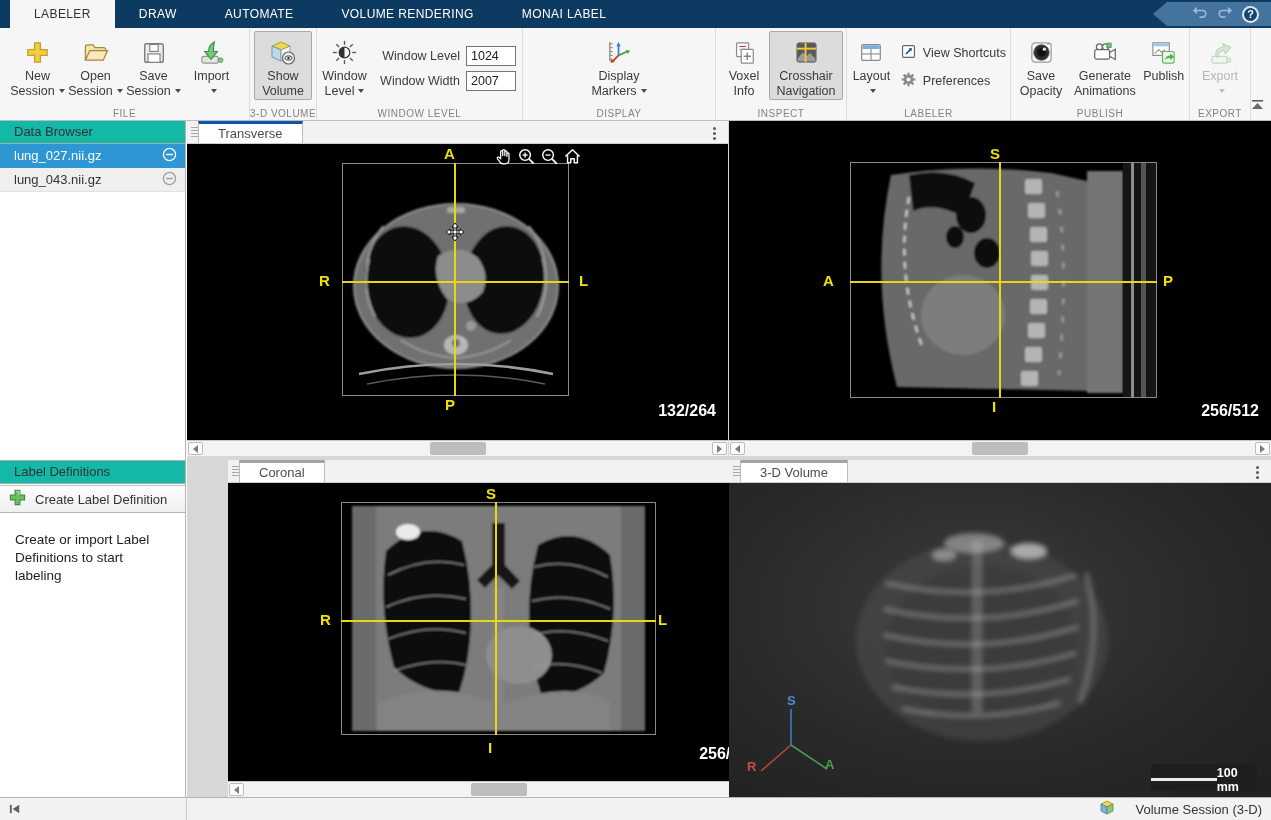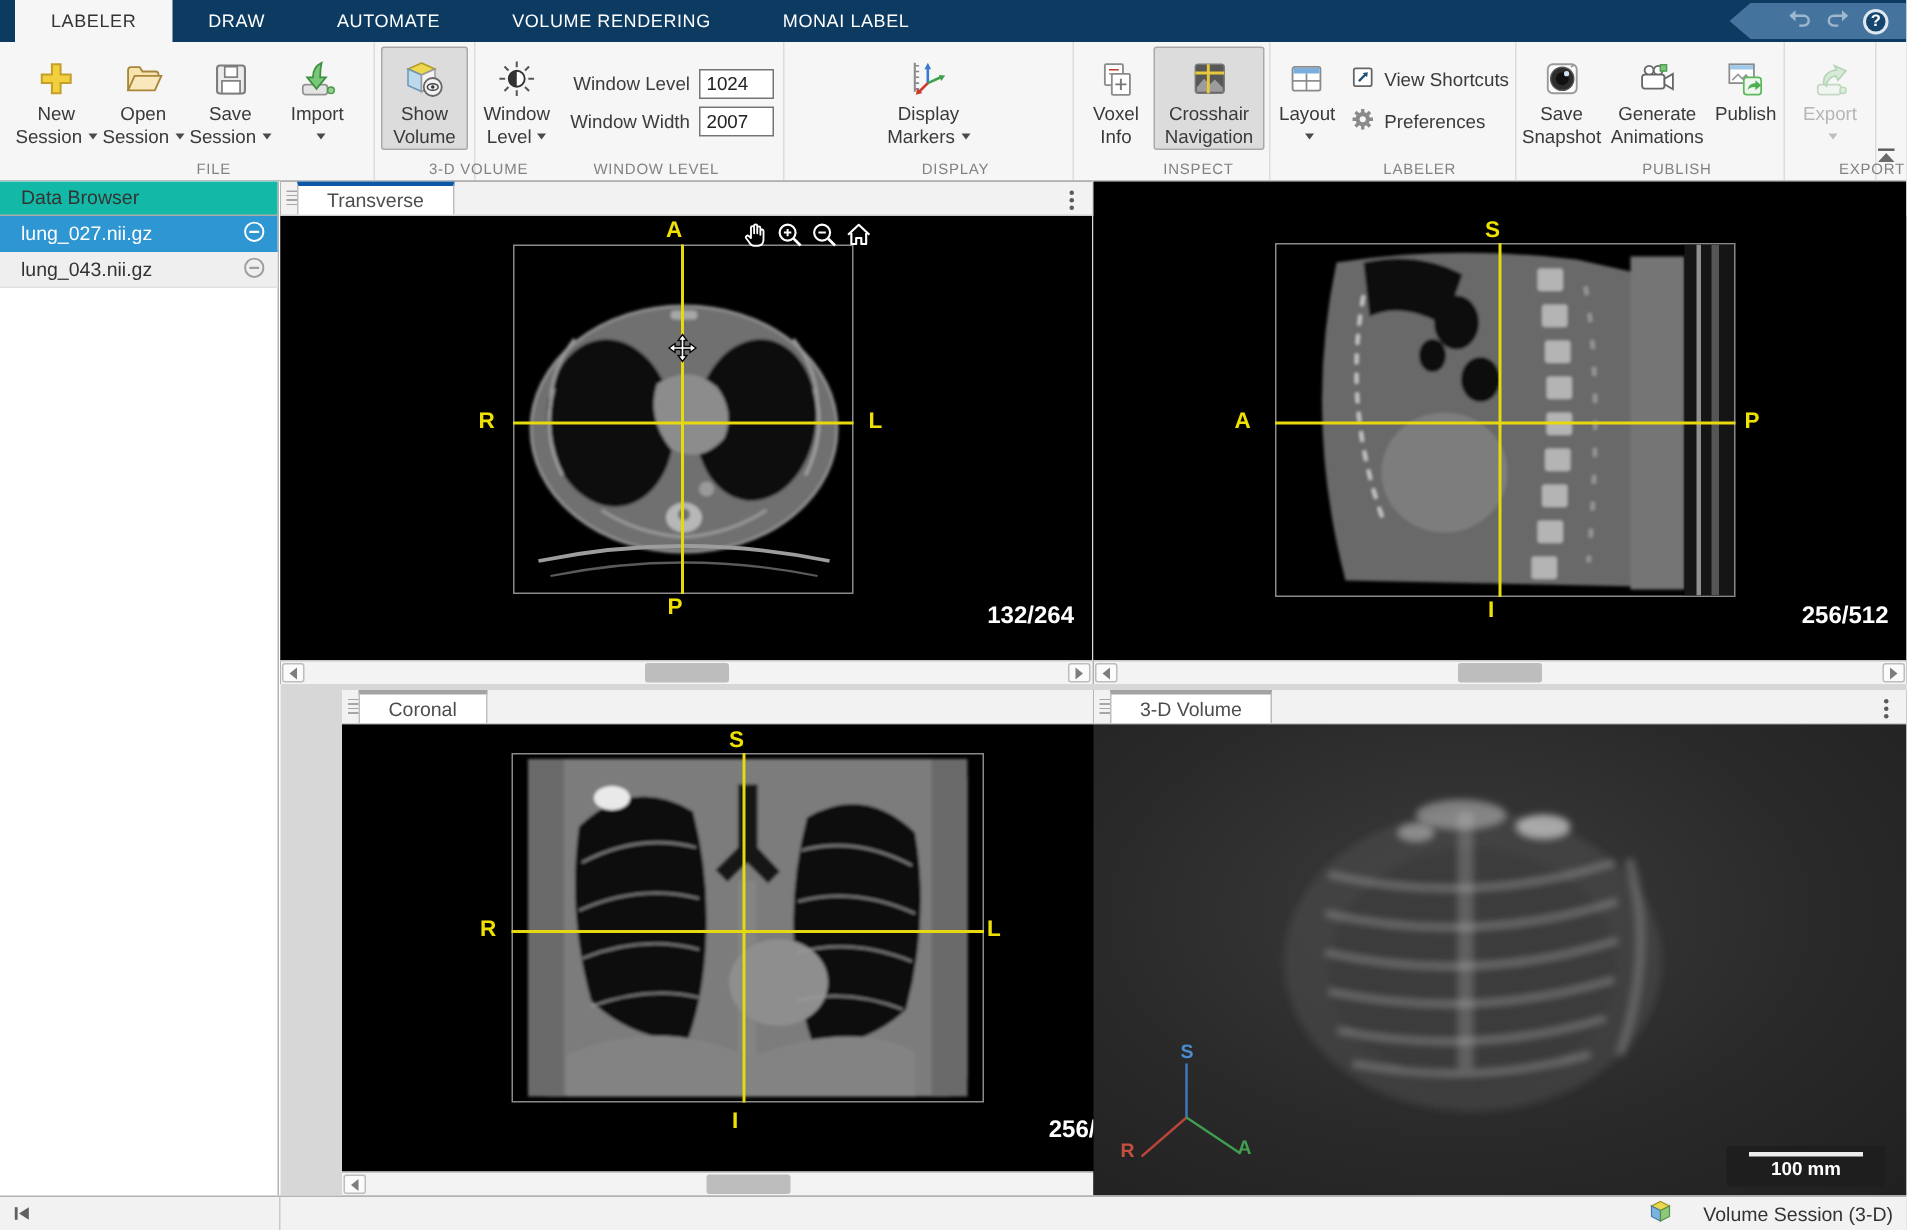--- a/index.html
+++ b/index.html
@@ -11,21 +11,21 @@
   .tabbar { position:absolute; left:0; top:0; width:100%; height:28px; background:#0c3a61; display:flex; align-items:stretch; padding-left:10px; }
   .tab { color:#fff; font-size:12px; letter-spacing:.4px; padding:0 24px; display:flex; align-items:center; cursor:default; }
   .tab.active { background:#f6f6f6; color:#333; }
   .qa { position:absolute; right:0; top:2px; width:118px; height:24px; background:#44749e;
         clip-path:polygon(0 50%,14px 0,100% 0,100% 100%,14px 100%); display:flex; align-items:center; justify-content:flex-end; gap:9px; padding-right:12px; }
   .qa-help { width:17px; height:17px; border-radius:50%; background:#16456e; border:2px solid #dfe8f0; color:#fff; font-size:11px; font-weight:bold; display:flex; align-items:center; justify-content:center; }
 
   
   .ribbon { position:absolute; left:0; top:28px; width:100%; height:93px; background:#f6f6f6; border-bottom:1px solid #bdbdbd; display:flex; }
   .rgroup { position:relative; height:100%; border-right:1px solid #dcdcdc; display:flex; align-items:flex-start; justify-content:center; padding:3px 2px 15px; }
-  .gname { position:absolute; bottom:1px; left:0; right:0; text-align:center; font-size:10px; color:#828282; letter-spacing:.5px; white-space:nowrap;padding-left:36px; }
+  .gname { position:absolute; bottom:1px; left:0; right:0; text-align:center; font-size:10px; color:#828282; letter-spacing:.5px; white-space:nowrap; }
   .btn-big { width:58px; display:flex; flex-direction:column; align-items:center; padding-top:4px; font-size:12.5px; line-height:15px; color:#3a3a3a; text-align:center; border:1px solid transparent; border-radius:2px; }
   .btn-big .ic { height:33px; display:flex; align-items:center; justify-content:center; }
   .btn-big.toggled { background:#dcdcdc; border-color:#a9a9a9; }
   .btn-big.wide { width:74px; }
   .btn-big.disabled { color:#b6b6b6; }
   .caret { display:inline-block; width:0; height:0; border-left:3.5px solid transparent; border-right:3.5px solid transparent; border-top:4px solid #4a4a4a; margin-left:4px; vertical-align:2px; }
   .disabled .caret { border-top-color:#bdbdbd; }
   .wl-fields { display:flex; flex-direction:column; gap:5px; margin:15px 4px 0 6px; }
   .wl-row { display:flex; align-items:center; gap:6px; }
   .wl-lab { width:84px; text-align:right; font-size:12.5px; color:#3d3d3d; white-space:nowrap; }
@@ -78,21 +78,21 @@
   .sb-btn.left { left:1px; } .sb-btn.right { right:1px; }
   .arr-l { width:0; height:0; border-top:4px solid transparent; border-bottom:4px solid transparent; border-right:5px solid #7d7d7d; }
   .arr-r { width:0; height:0; border-top:4px solid transparent; border-bottom:4px solid transparent; border-left:5px solid #7d7d7d; }
   .sb-thumb { position:absolute; left:50%; margin-left:-28px; width:56px; top:1px; bottom:1px; background:#bdbdbd; border-radius:2px; }
   .vc3d { background:radial-gradient(ellipse at 45% 40%, #3c3c3c 0%, #2a2a2a 55%, #202020 100%); }
   .triad { position:absolute; left:16px; bottom:14px; width:92px; height:86px; }
   .triad span { position:absolute; font-size:13px; font-weight:bold; }
   .ax-s { color:#4a8cd0; left:42px; top:-4px; }
   .ax-r { color:#c4503f; left:2px; top:62px; }
   .ax-a { color:#43a050; left:80px; top:60px; }
-  .scalebar { position:absolute; right:14px; bottom:6px; width:106px; height:27px; background:#1e1e1e; border-radius:3px; display:flex; flex-direction:column; align-items:center; padding-top:4px; }
+  .scalebar { position:absolute; right:14px; bottom:6px; width:106px; height:27px; background:#1e1e1e; border-radius:3px; display:flex; align-items:center; padding-top:4px; }
   .scalebar .bar { width:76px; height:3px; background:#ececec; }
   .scalebar .txt { color:#fff; font-size:12.5px; font-weight:bold; margin-top:1px; }
 
   
   .statusbar { position:absolute; left:0; right:0; bottom:0; height:23px; background:#f2f2f2; border-top:1px solid #b3b3b3; }
   .statusbar .vline { position:absolute; left:186px; top:0; bottom:0; width:1px; background:#c9c9c9; }
   .sb-left { position:absolute; left:8px; top:4px; }
   .sb-right { position:absolute; right:9px; top:0; height:100%; display:flex; align-items:center; gap:22px; font-size:13px; color:#333; }
 </style>
 </head>
@@ -318,21 +318,21 @@
         <div class="ic">
             <svg width="27" height="27" viewBox="0 0 28 28">
               <rect x="4" y="4" width="20" height="20" rx="3.5" fill="#fdfdfd" stroke="#9a9a9a" stroke-width="1.3"></rect>
               <circle cx="14" cy="14" r="8" fill="#2d2d2d" stroke="#555"></circle>
               <circle cx="14" cy="14" r="4.5" fill="#111"></circle>
               <circle cx="17" cy="10.5" r="1.8" fill="#cfe3f5"></circle>
               <line x1="20" y1="6" x2="22" y2="4.5" stroke="#9a9a9a" stroke-width="1.2"></line>
             </svg>
           </div>
         <div class="lbl"><span>Save</span></div>
-        <div class="lbl"><span>Snapshot</span></div>
+        <div class="lbl"><span>Opacity</span></div>
       </div>
       <div class="btn-big wide">
         <div class="ic">
             <svg width="28" height="27" viewBox="0 0 30 28">
               <circle cx="9" cy="8" r="3.2" fill="#fff" stroke="#666" stroke-width="1.3"></circle>
               <circle cx="15.5" cy="8" r="3.2" fill="#fff" stroke="#666" stroke-width="1.3"></circle>
               <rect x="4" y="11" width="16" height="10" rx="2" fill="#fff" stroke="#666" stroke-width="1.3"></rect>
               <polygon points="20,14 26,10.5 26,21.5 20,18" fill="#fff" stroke="#666" stroke-width="1.3"></polygon>
               <rect x="17" y="4" width="4.5" height="4.5" fill="#7bc67b" stroke="#4c9a4c"></rect>
             </svg>
@@ -390,20 +390,31 @@
     </div>
     <div class="db-item">
       <span>lung_043.nii.gz</span>
       <span class="spacer"></span>
       <span style="color:#9e9e9e"><svg width="15" height="15" viewBox="0 0 16 16">
             <circle cx="8" cy="8" r="6.5" fill="none" stroke="currentColor" stroke-width="1.4"></circle>
             <line x1="4.5" y1="8" x2="11.5" y2="8" stroke="currentColor" stroke-width="1.6"></line>
           </svg></span>
     </div>
 
+    <div class="ld-section">
+      <div class="side-head">Label Definitions</div>
+      <div class="create-btn">
+        <span><svg width="17" height="17" viewBox="0 0 18 18">
+              <path d="M6.5 1.5 h5 v5 h5 v5 h-5 v5 h-5 v-5 h-5 v-5 h5 z" fill="#6abf5e" stroke="#3e8e41" stroke-width="1.2"></path>
+              <path d="M7.5 2.5 h3 v4" fill="none" stroke="#a8dfa0" stroke-width="1.4"></path>
+            </svg></span>
+        <span>Create Label Definition</span>
+      </div>
+      <div class="ld-help">Create or import Label Definitions to start labeling</div>
+    </div>
   </div>
 
   <div class="views">
 
     <div class="quad tl">
       <div class="vh">
         <span class="grip"></span>
         <div class="vtab active">
             <span>Transverse</span>
           </div>

